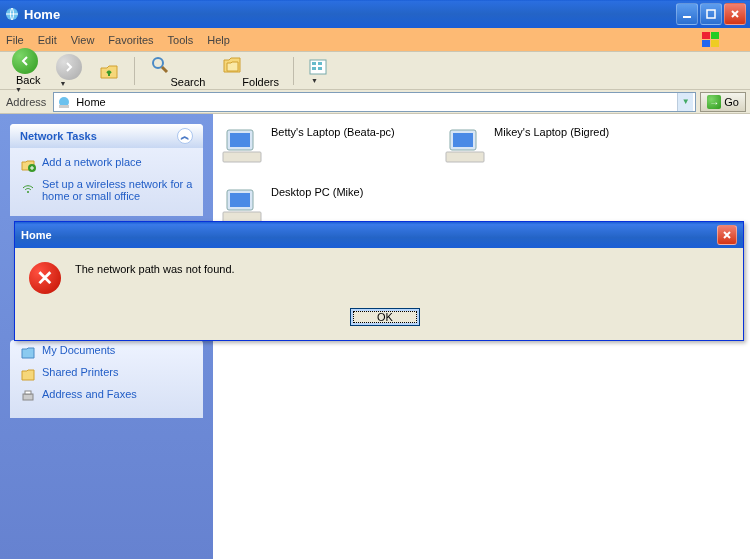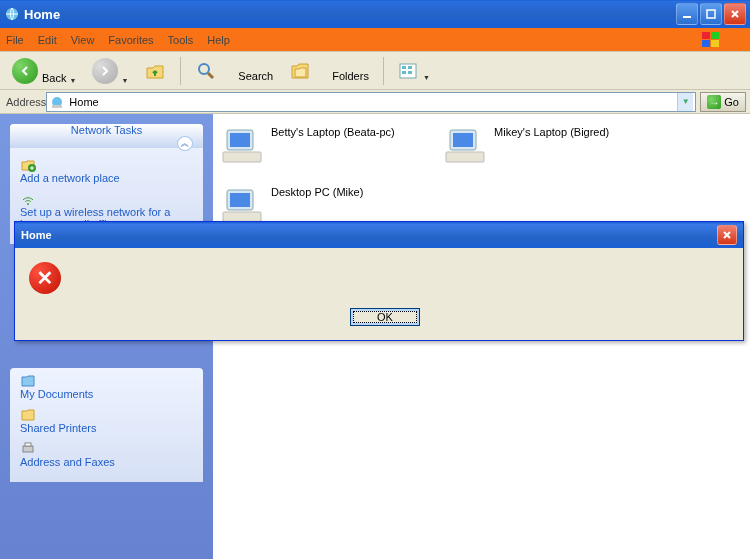--- a/index.html
+++ b/index.html
@@ -8,53 +8,53 @@
 
 .titlebar { height: 28px; background: linear-gradient(#1a5ed6 0%, #2a6ee0 5%, #2464c6 50%, #1a5ed6 100%); display: flex; align-items: center; padding: 0 4px; color: #fff; font-weight: bold; }
 .titlebar .icon { width: 16px; height: 16px; margin-right: 4px; }
 .titlebar-text { flex: 1; font-size: 13px; }
 .winbtn { width: 22px; height: 22px; margin-left: 2px; border: 1px solid #fff4; border-radius: 3px; display: flex; align-items: center; justify-content: center; color: #fff; font-weight: bold; cursor: pointer; }
 .winbtn.min { background: linear-gradient(#5d9dee,#2b6fd0); }
 .winbtn.max { background: linear-gradient(#5d9dee,#2b6fd0); }
 .winbtn.close { background: linear-gradient(#f08070,#d43516); }
 
 
-.menubar { height: 24px; background: #f97316; display: flex; align-items: center; padding: 0 6px; border-bottom: 1px solid #cac6b4; }
+.menubar { height: 24px; background: #fdba74; display: flex; align-items: center; padding: 0 6px; border-bottom: 1px solid #cac6b4; }
 .menubar span { margin-right: 14px; color: #444; cursor: default; }
 .winflag { margin-left: auto; width: 36px; height: 20px; display:flex; align-items:center; justify-content:center; }
 
 
 .toolbar { height: 38px; background: #ece9d8; display: flex; align-items: center; padding: 0 6px; border-bottom: 1px solid #cac6b4; gap: 4px; }
-.tbtn { display: flex; align-items: flex-end; padding: 3px 6px; border-radius: 3px; cursor: pointer; }
+.tbtn { display: flex; align-items: flex-start; padding: 3px 6px; border-radius: 3px; cursor: pointer; flex-direction: column; }
 .tsep { width: 1px; height: 28px; background: #c0bcac; margin: 0 4px; }
 .navicon { width: 26px; height: 26px; border-radius: 50%; display: flex; align-items: center; justify-content: center; color: #fff; font-size: 16px; }
 .navicon.back { background: radial-gradient(circle at 30% 30%, #7cd668, #2f9a1d); }
 .navicon.fwd { background: radial-gradient(circle at 30% 30%, #ddd, #aaa); }
 .upicon { width:22px; height:22px; }
 .dropdown-arrow { font-size: 7px; margin-left: 3px; color: #333; }
 
 
 .addressbar { height: 24px; background: #ece9d8; display: flex; align-items: center; padding: 0 4px; border-bottom: 1px solid #cac6b4; }
-.addr-label { margin-right: 0; margin-left: 2px; color: #444; }
+.addr-label { margin-right: 7px; margin-left: 2px; color: #444; }
 .addr-field { flex: 1; height: 20px; background: #fff; border: 1px solid #7f9db9; display: flex; align-items: center; padding: 0 2px; }
 .addr-dd { width: 16px; height: 18px; background: #dbeaf9; border-left: 1px solid #bcd; display:flex; align-items:center; justify-content:center; font-size:8px; color:#4a6; }
 .gobtn { height: 20px; margin-left: 4px; padding: 0 6px; background: linear-gradient(#f4f4ec,#d9d5c2); border: 1px solid #9a9785; display: flex; align-items: center; cursor:pointer; }
 .gobtn .goicon { width:14px; height:14px; background: radial-gradient(circle at 30% 30%, #7cd668, #2f9a1d); border-radius:2px; display:flex; align-items:center; justify-content:center; color:#fff; font-size:10px; margin-right:3px; }
 
 
 .body { display: flex; height: calc(559px - 28px - 24px - 38px - 24px); }
 .sidebar { width: 213px; background: linear-gradient(#7898e2 0%, #6682d0 100%); padding: 10px; overflow: hidden; }
 .content { flex: 1; background: #fff; padding: 8px; position: relative; }
 
 
 .panel { background: linear-gradient(#eef3ff,#d6e0f5); border-radius: 4px 4px 0 0; margin-bottom: 14px; overflow: hidden; }
-.panel-head { background: linear-gradient(#fff,#c7d7f3); height: 24px; display: flex; align-items: center; padding: 0 10px; color: #215dc6; font-weight: normal; cursor: pointer; flex-direction: column; }
+.panel-head { background: linear-gradient(#fff,#c7d7f3); height: 24px; display: flex; align-items: center; padding: 0 10px; color: #215dc6; font-weight: bold; cursor: pointer; }
 .panel-head .collapse { margin-left: auto; width: 16px; height: 16px; border-radius: 50%; background: #fff; border: 1px solid #aac5ee; display:flex; align-items:center; justify-content:center; color:#4b7ac6; font-size:9px; }
 .panel-body { padding: 8px 10px; }
-.panel-item { display: flex; align-items: flex-start; margin-bottom: 6px; color: #215dc6; cursor: pointer; flex-direction: column; }
+.panel-item { display: flex; align-items: flex-start; margin-bottom: 6px; color: #215dc6; cursor: pointer; }
 .panel-item .picon { width: 16px; height: 16px; margin-right: 6px; flex-shrink: 0; }
 
 
 .netitem { display: inline-flex; align-items: flex-start; width: 220px; margin: 4px 0 16px 0; vertical-align: top; }
 .netitem .pcicon { width: 44px; height: 40px; margin-right: 6px; flex-shrink:0; }
 .netitem-label { color: #000; }
 
 
 .dialog { position: absolute; left: 14px; top: 221px; width: 730px; background: #ece9d8; border: 1px solid #0831d9; box-shadow: 2px 2px 4px rgba(0,0,0,.3); }
 .dlg-title { height: 26px; background: linear-gradient(#1a5ed6 0%, #3a7ae8 10%, #2464c6 60%, #1a5ed6 100%); display: flex; align-items: center; padding: 0 6px; color: #fff; font-weight: bold; font-size: 13px; }
@@ -297,18 +297,19 @@
     <span>Home</span>
     <span class="dclose">
         <svg width="10" height="10">
           <path d="M2 2l6 6M8 2l-6 6" stroke="#fff" stroke-width="2"></path>
         </svg>
       </span>
   </div>
   <div class="dlg-body">
     <div class="erricon">✕</div>
     <div class="dlg-text">
+      <p>The network path was not found.</p>
     </div>
   </div>
   <div class="dlg-buttons">
     <button class="okbtn">OK</button>
   </div>
 </div>
 
 </body></html>

